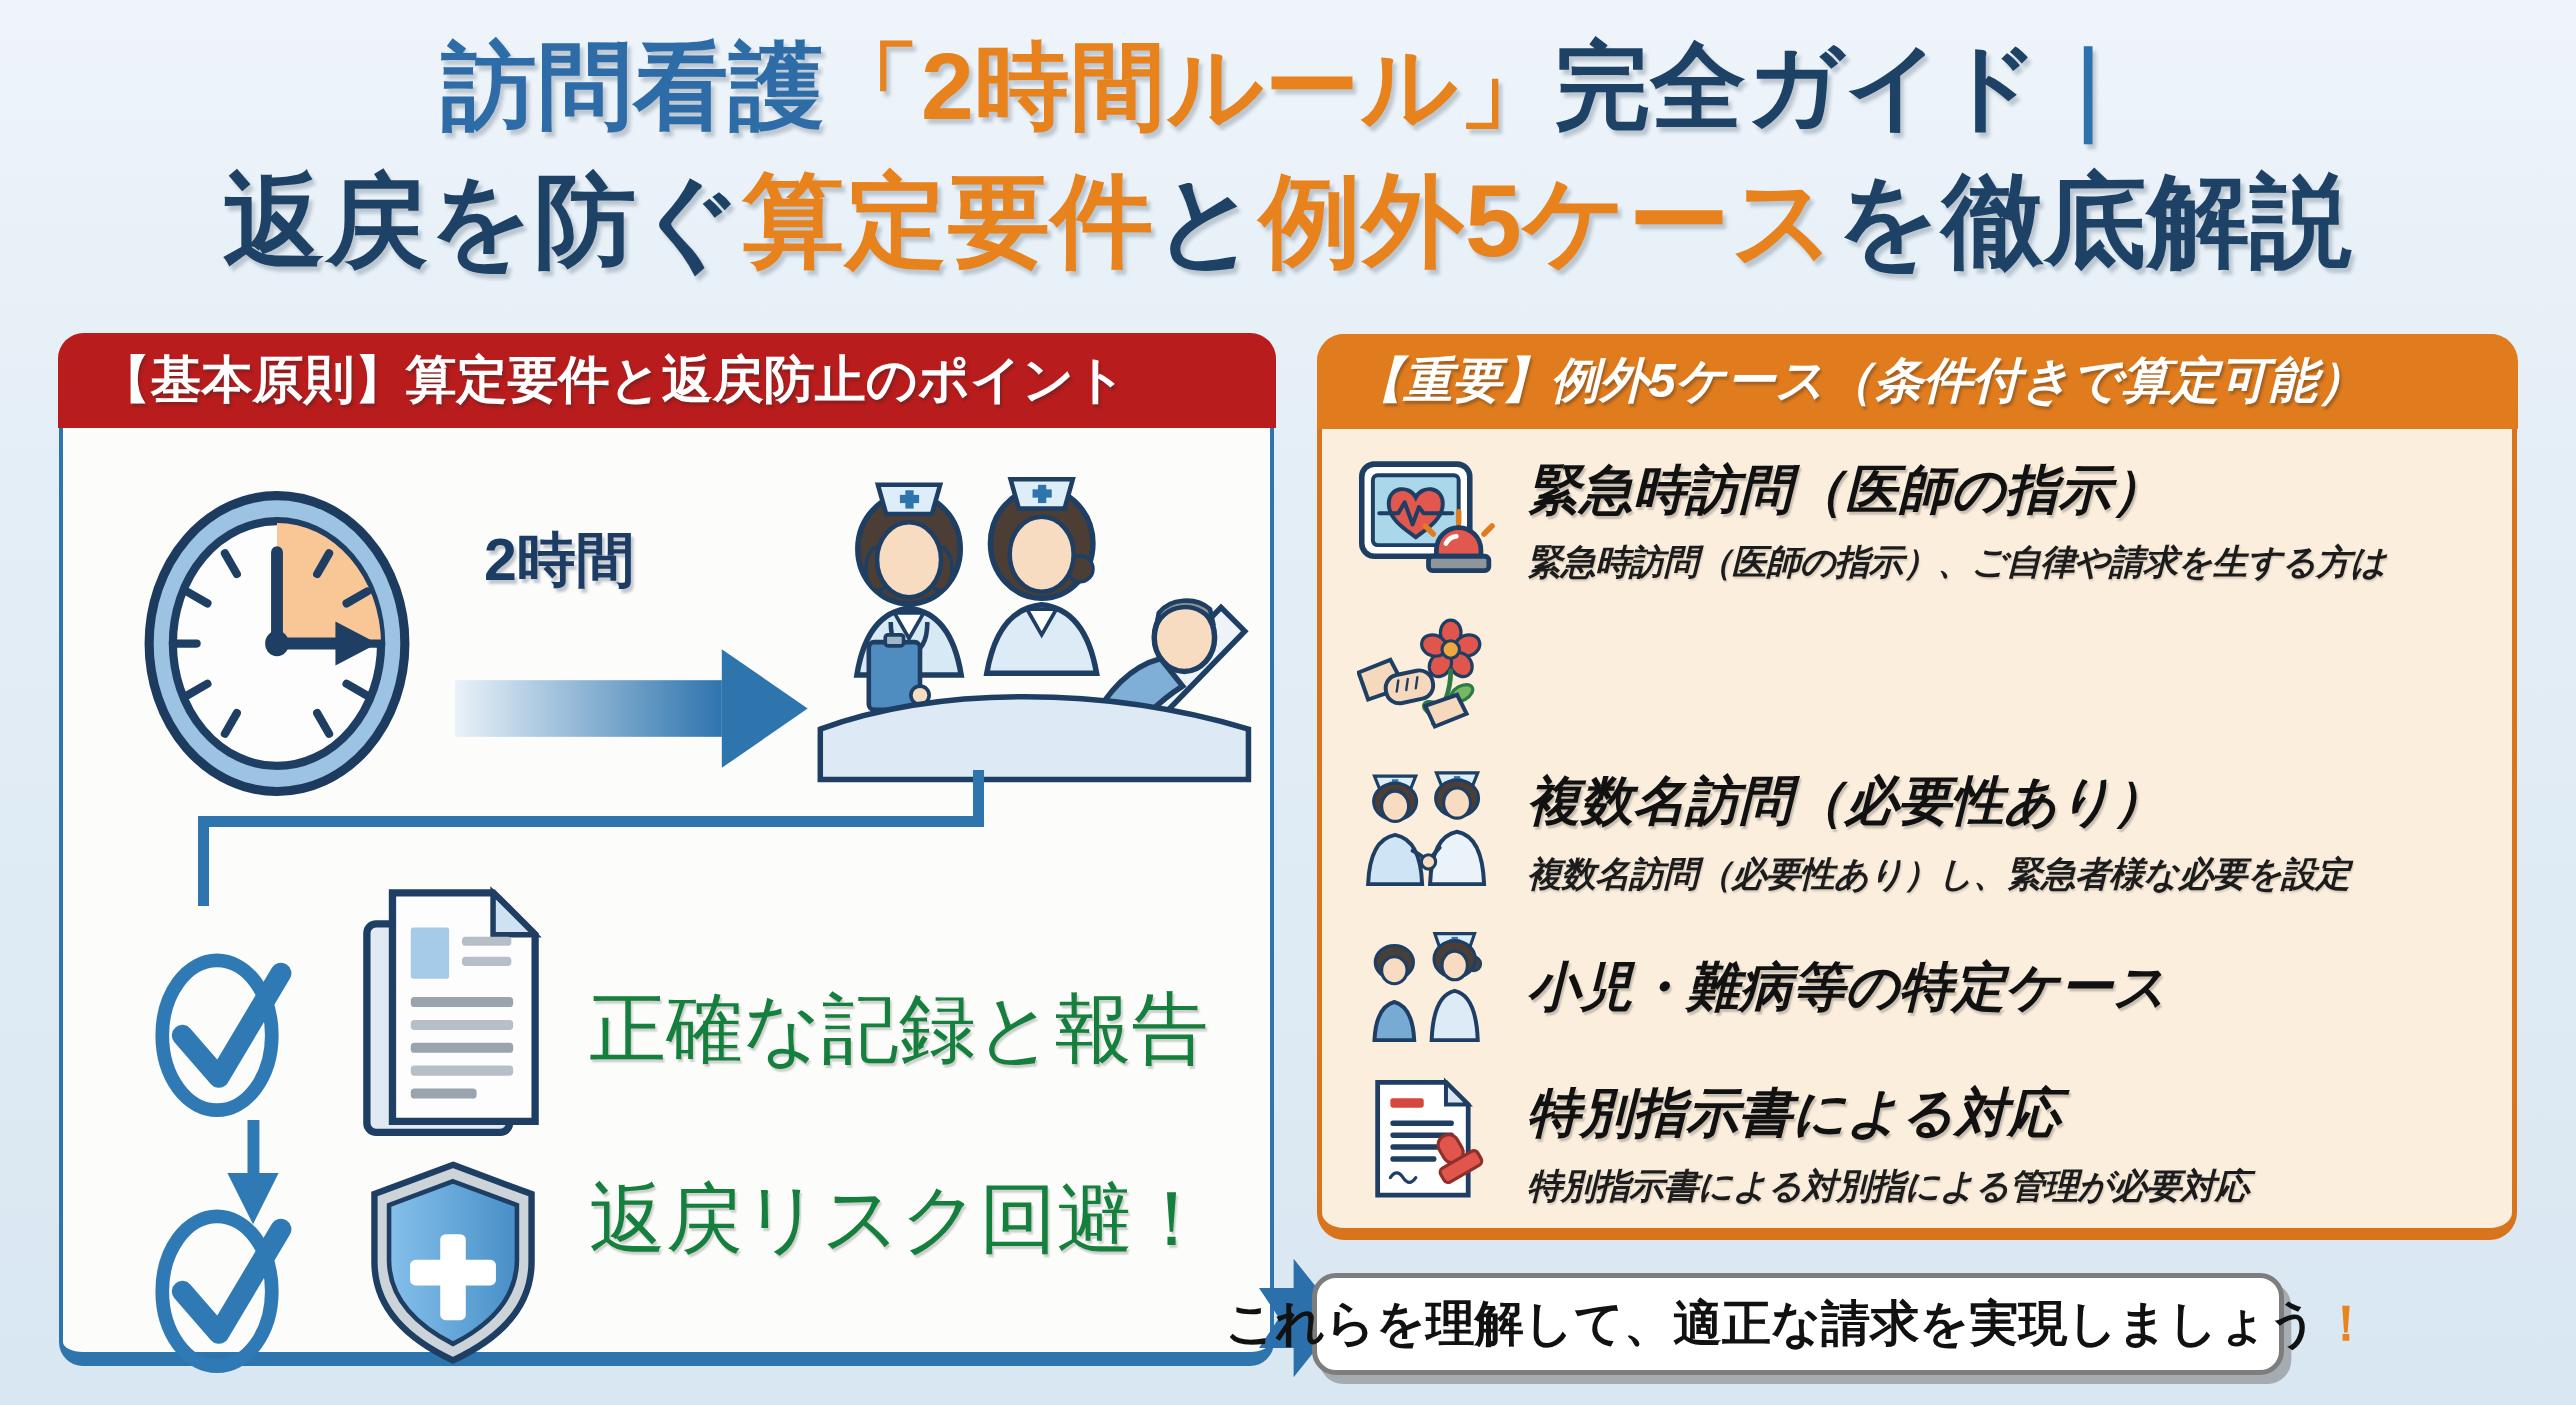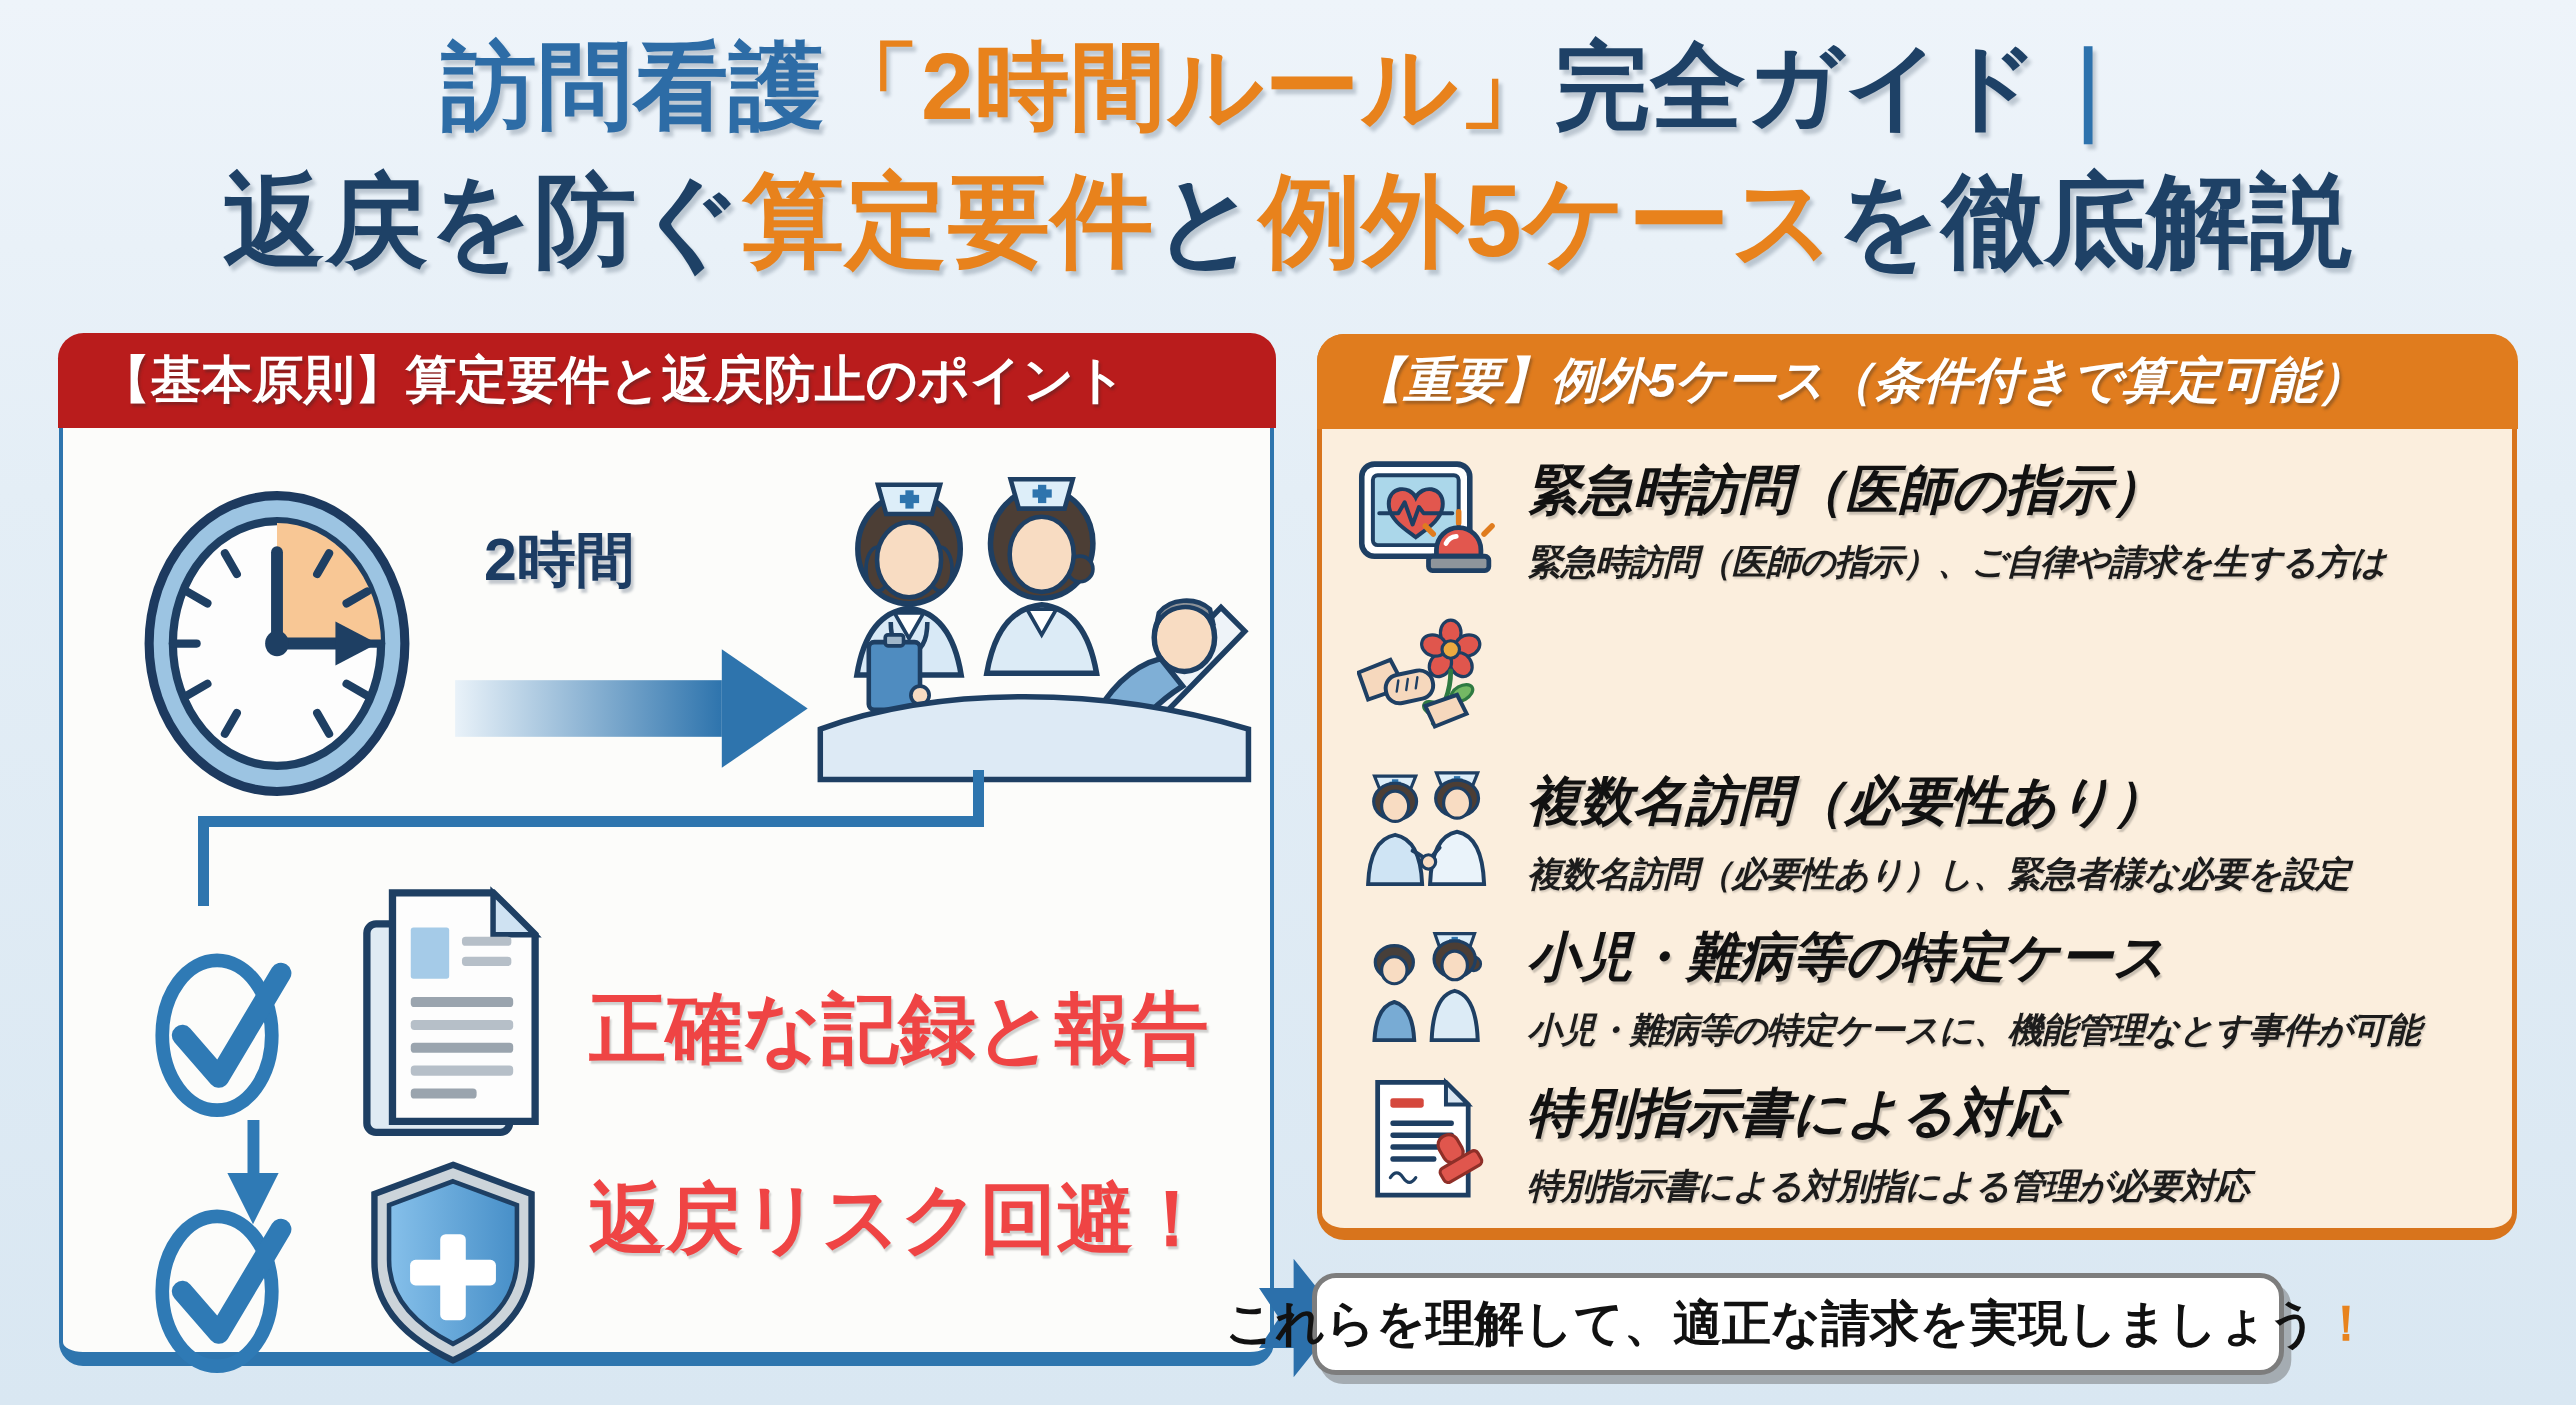--- a/index.html
+++ b/index.html
@@ -23,21 +23,21 @@
     border:5.5px solid #d8741c;border-bottom-width:12.8px;border-radius:27.4px;font-style:italic;}
   .panel-hdr{position:absolute;left:-5.5px;top:-5.5px;right:-5.5px;height:95px;
     color:#ffffff;font-weight:900;display:flex;align-items:center;
     text-shadow:1.8px 2.7px 2.7px rgba(40,40,40,.35);white-space:nowrap;}
   #left-panel .panel-hdr{background:#b91c1c;border-radius:25.6px 25.6px 0 0;font-size:51px;padding-left:42px;}
   #right-panel .panel-hdr{background:#e07c1e;border-radius:27.4px 27.4px 0 0;font-size:49px;padding-left:38px;}
   
   #duration-label{left:421px;top:183px;font-size:59px;font-weight:900;color:#1c3c63;
     text-shadow:2.7px 3.7px 2.7px rgba(25,45,70,.25);}
   .connector{background:#2e75ae;position:absolute;}
-  .check-text{font-weight:700;color:#ef4444;white-space:nowrap;
+  .check-text{font-weight:400;color:#15803d;white-space:nowrap;
     text-shadow:1.8px 2.7px 1.8px rgba(0,0,0,.18);}
   #point1-text{left:526px;top:640px;font-size:77px;}
   #point2-text{left:526px;top:834px;font-size:77px;line-height:1.22;}
   
   #cases{position:absolute;left:35px;right:22px;top:112px;bottom:14.6px;
     display:flex;flex-direction:column;justify-content:space-between;}
   .case-row{display:flex;align-items:center;gap:31px;}
   .case-icon{width:139px;height:139px;flex:0 0 139px;}
   .case-title{font-size:53px;font-weight:900;color:#111;white-space:nowrap;
     text-shadow:1.8px 2.7px 1.8px rgba(0,0,0,.2);}
@@ -272,21 +272,20 @@
         <polygon points="98,16 148,16 141,36 105,36" fill="#ddeef9" stroke="#1e3f63" stroke-width="4"></polygon>
         <rect x="119" y="20" width="8" height="14" fill="#2e74ad"></rect>
           <rect x="116" y="23" width="14" height="8" fill="#2e74ad"></rect>
         <circle cx="147" cy="54" r="9" fill="#4c3e35" stroke="#1e3f63" stroke-width="3"></circle>
         <ellipse cx="123" cy="48" rx="26" ry="23" fill="#4c3e35" stroke="#1e3f63" stroke-width="4"></ellipse>
         <ellipse cx="123" cy="56" rx="16" ry="18" fill="#f8dcc2" stroke="#1e3f63" stroke-width="4"></ellipse>
         <path d="M94,150 Q96,94 123,88 Q150,94 152,150 Z" fill="#dcebf6" stroke="#1e3f63" stroke-width="5"></path>
       </svg>
       <div>
         <div class="case-title">小児・難病等の特定ケース</div>
-        <div class="case-desc">小児・難病等の特定ケースに、機能管理なとす事件が可能</div>
       </div>
     </div>
 
     <div class="case-row">
       <svg class="case-icon" viewBox="0 0 175 170">
         <path d="M26,8 H112 L140,36 V150 H26 Z" fill="#ffffff" stroke="#1e3f63" stroke-width="6"></path>
         <path d="M112,8 L140,36 H112 Z" fill="#d9e6f2" stroke="#1e3f63" stroke-width="5"></path>
         <rect x="42" y="28" width="42" height="12" rx="3" fill="#d5483d"></rect>
         <rect x="42" y="56" width="80" height="7" rx="3" fill="#1e3f63"></rect>
         <rect x="42" y="71" width="80" height="7" rx="3" fill="#1e3f63"></rect>

